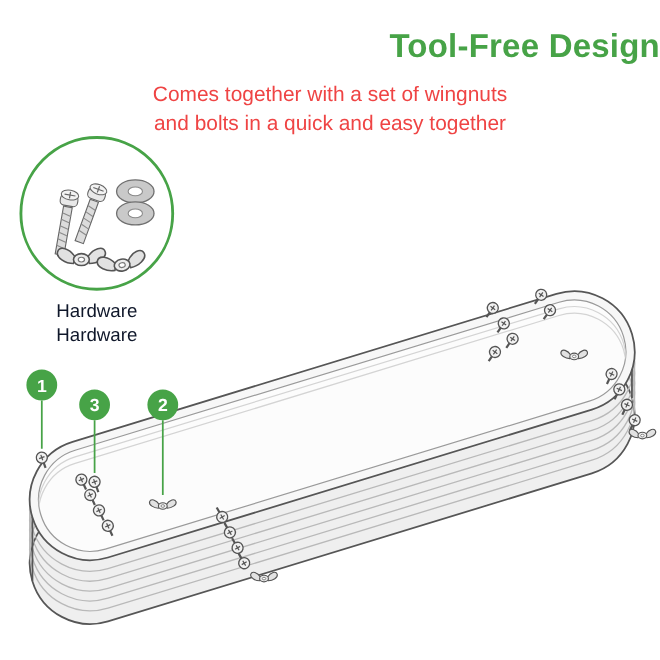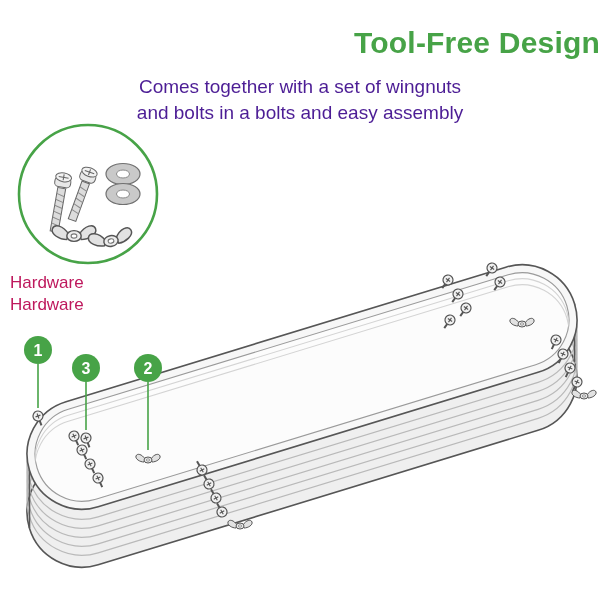--- a/index.html
+++ b/index.html
@@ -6,26 +6,26 @@
   .canvas{
     position:relative;width:600px;height:600px;background:#ffffff;
     overflow:hidden;font-family:"Liberation Sans",sans-serif;
   }
   .title{
     position:absolute;top:26px;left:0;width:600px;text-align:right;
     font-size:30px;font-weight:700;color:#47A347;letter-spacing:.2px;
   }
   .subtitle{
     position:absolute;top:74px;left:0;width:600px;text-align:center;
-    font-size:19px;color:#4c1d95;line-height:1.35;
+    font-size:19px;color:#ef4444;line-height:1.35;
   }
   .hw-svg{position:absolute;left:10px;top:118px;}
   .hw-label{
-    position:absolute;left:10px;top:272px;width:156px;text-align:left;
-    font-size:17px;color:#be185d;line-height:1.3;
+    position:absolute;left:10px;top:272px;width:156px;text-align:center;
+    font-size:17px;color:#0f172a;line-height:1.3;
   }
   .main-svg{position:absolute;left:0;top:238px;}
   .fill-layer{fill:#efefef;}
   .corr{fill:none;stroke:#b9b9b9;stroke-width:1.2;}
   .outline{fill:none;stroke:#565656;stroke-width:1.6;}
   .top-rim{fill:#f7f7f7;stroke:#565656;stroke-width:1.6;}
   .opening{fill:#fcfcfc;stroke:#9a9a9a;stroke-width:1.1;}
   .inner-corr{fill:none;stroke:#d4d4d4;stroke-width:1.1;}
   .edge{stroke:#565656;stroke-width:1.6;}
   .callout-line{stroke:#47A347;stroke-width:1.6;}
@@ -35,21 +35,21 @@
 </style>
 </head>
 <body>
 
 <div class="canvas">
 
   <div class="title">Tool-Free Design</div>
 
   <div class="subtitle">
     <div>Comes together with a set of wingnuts</div>
-    <div>and bolts in a bolts and easy assembly</div>
+    <div>and bolts in a quick and easy together</div>
   </div>
 
   <svg class="hw-svg" width="156" height="156" viewBox="0 0 156 156">
     <circle cx="78" cy="76" r="69" fill="#ffffff" stroke="#47A347" stroke-width="2.6"></circle>
 
     <g transform="translate(50,80) rotate(10)">
       <rect x="-4" y="-10" width="8" height="44" fill="#dcdcdc" stroke="#666" stroke-width="1"></rect>
       <line x1="-4" y1="-4" x2="4" y2="-2" stroke="#8a8a8a" stroke-width="1"></line>
       <line x1="-4" y1="2" x2="4" y2="4" stroke="#8a8a8a" stroke-width="1"></line>
       <line x1="-4" y1="8" x2="4" y2="10" stroke="#8a8a8a" stroke-width="1"></line>

